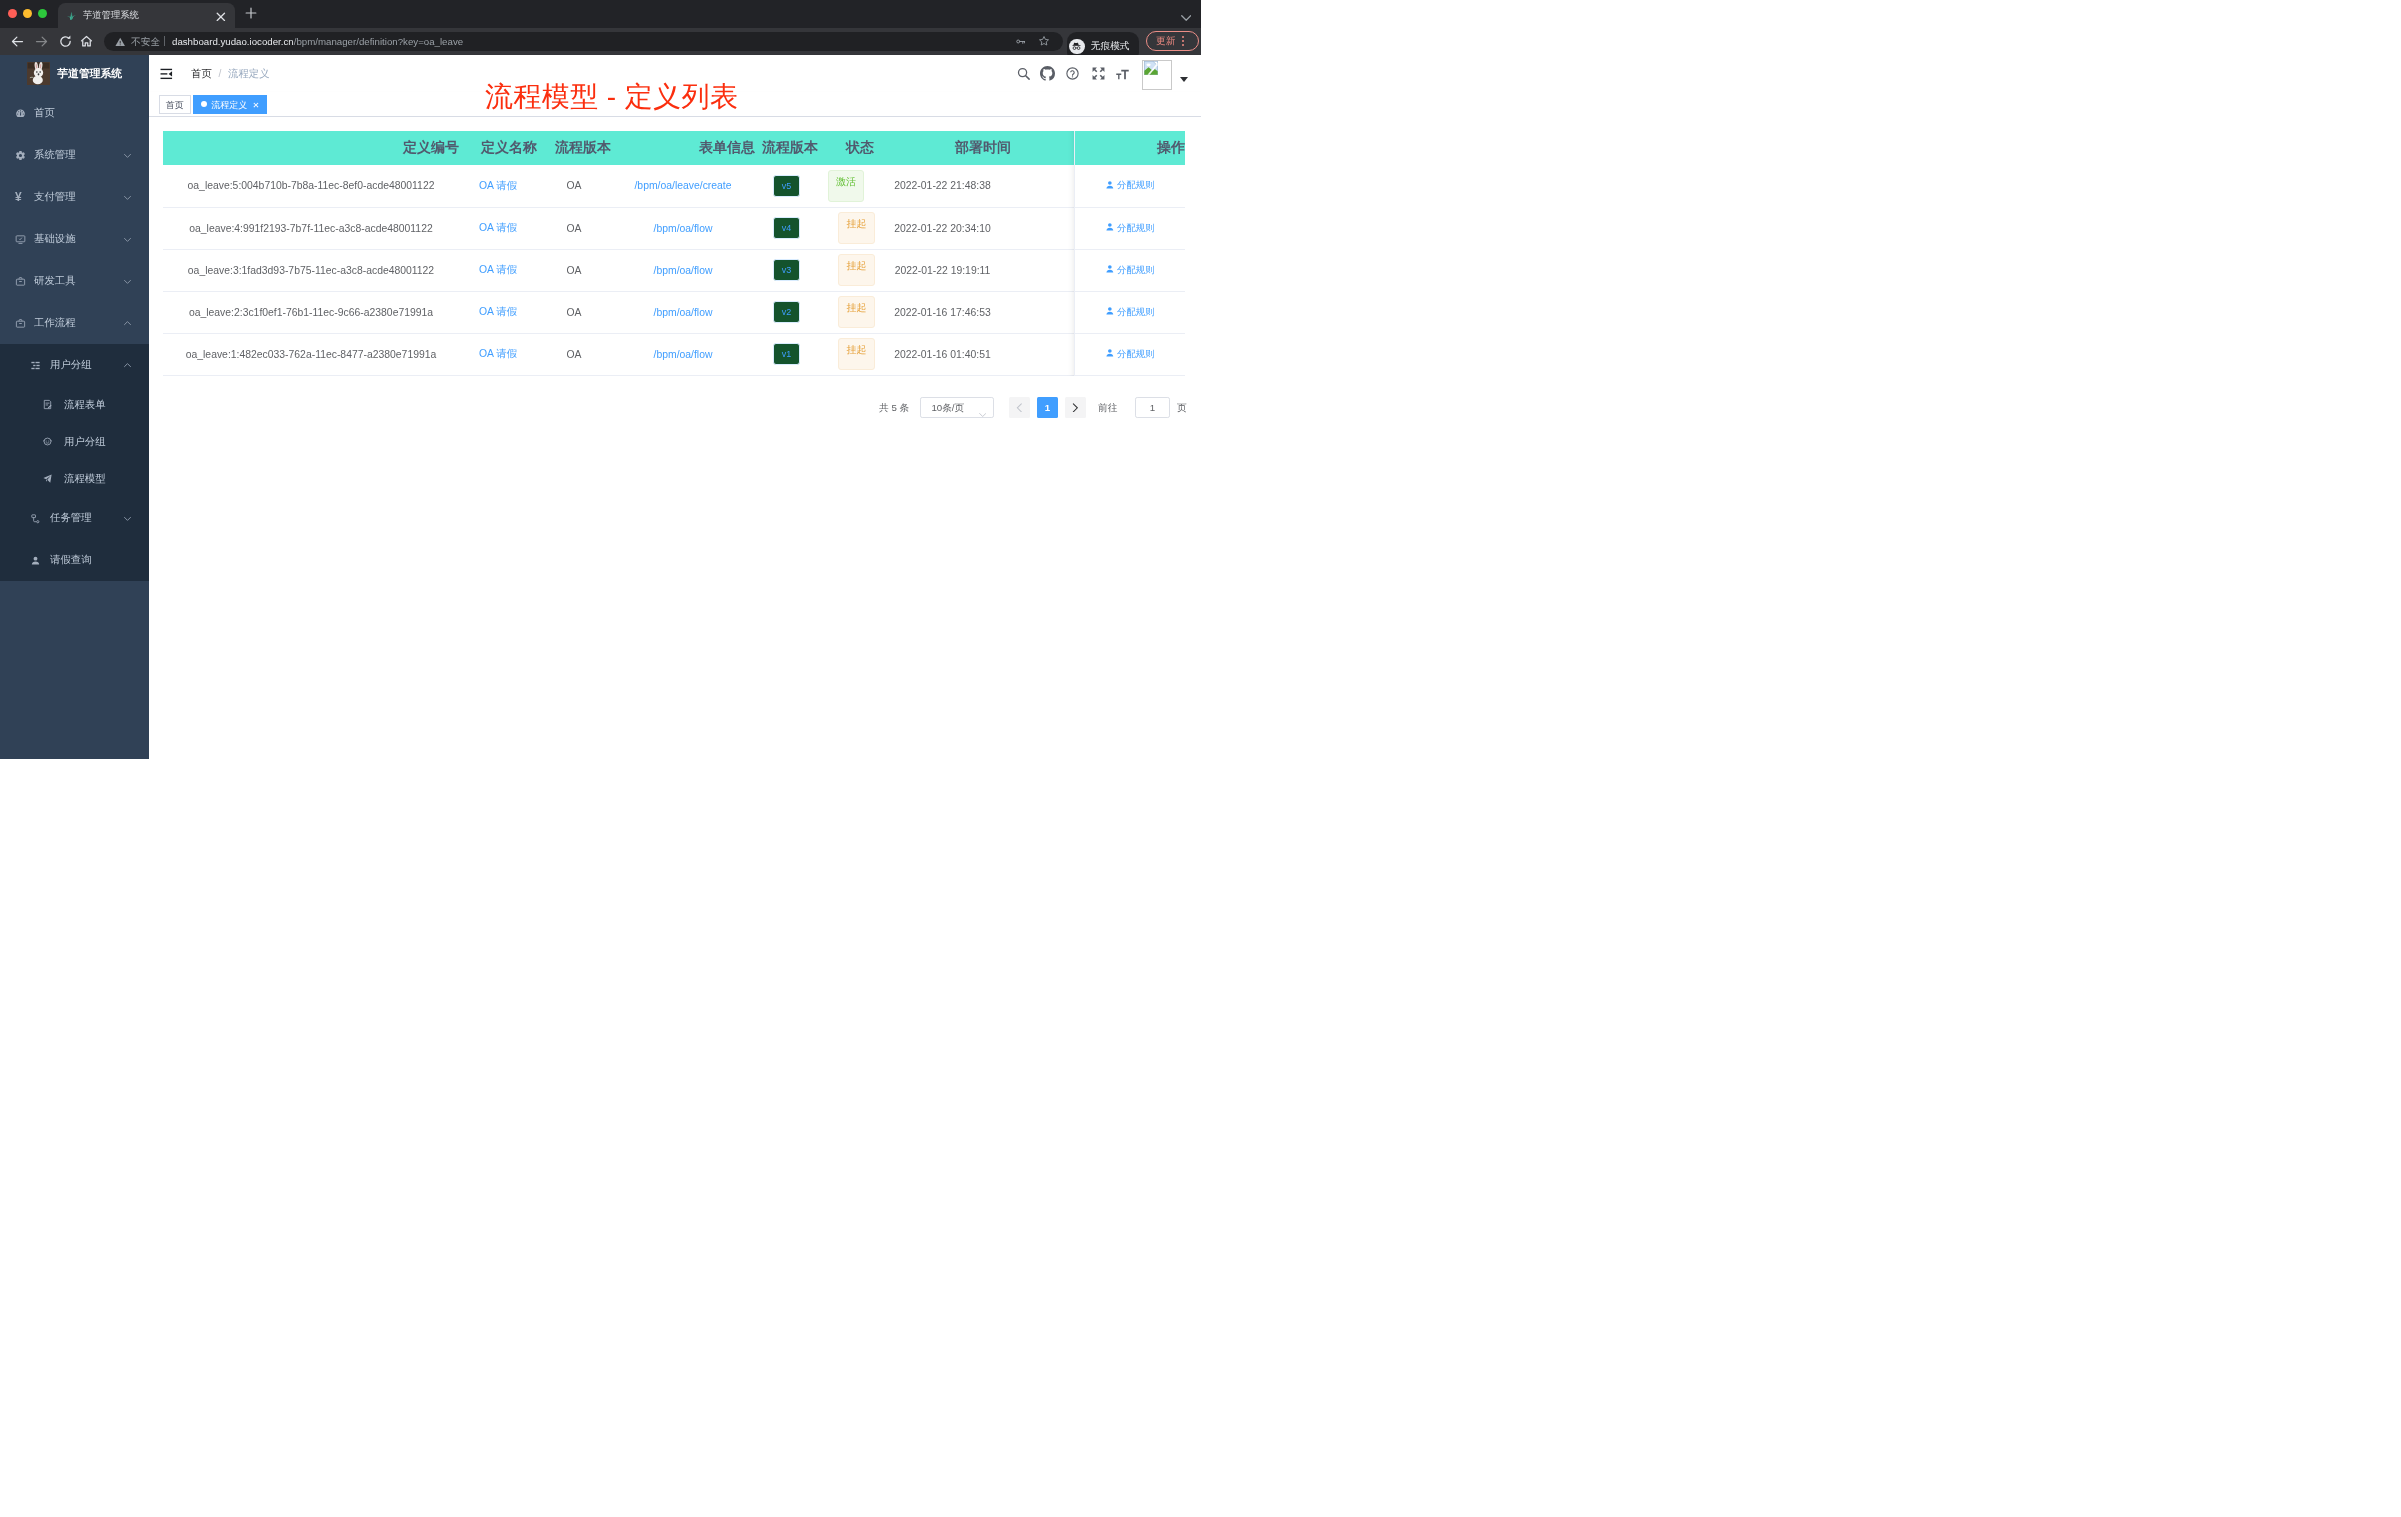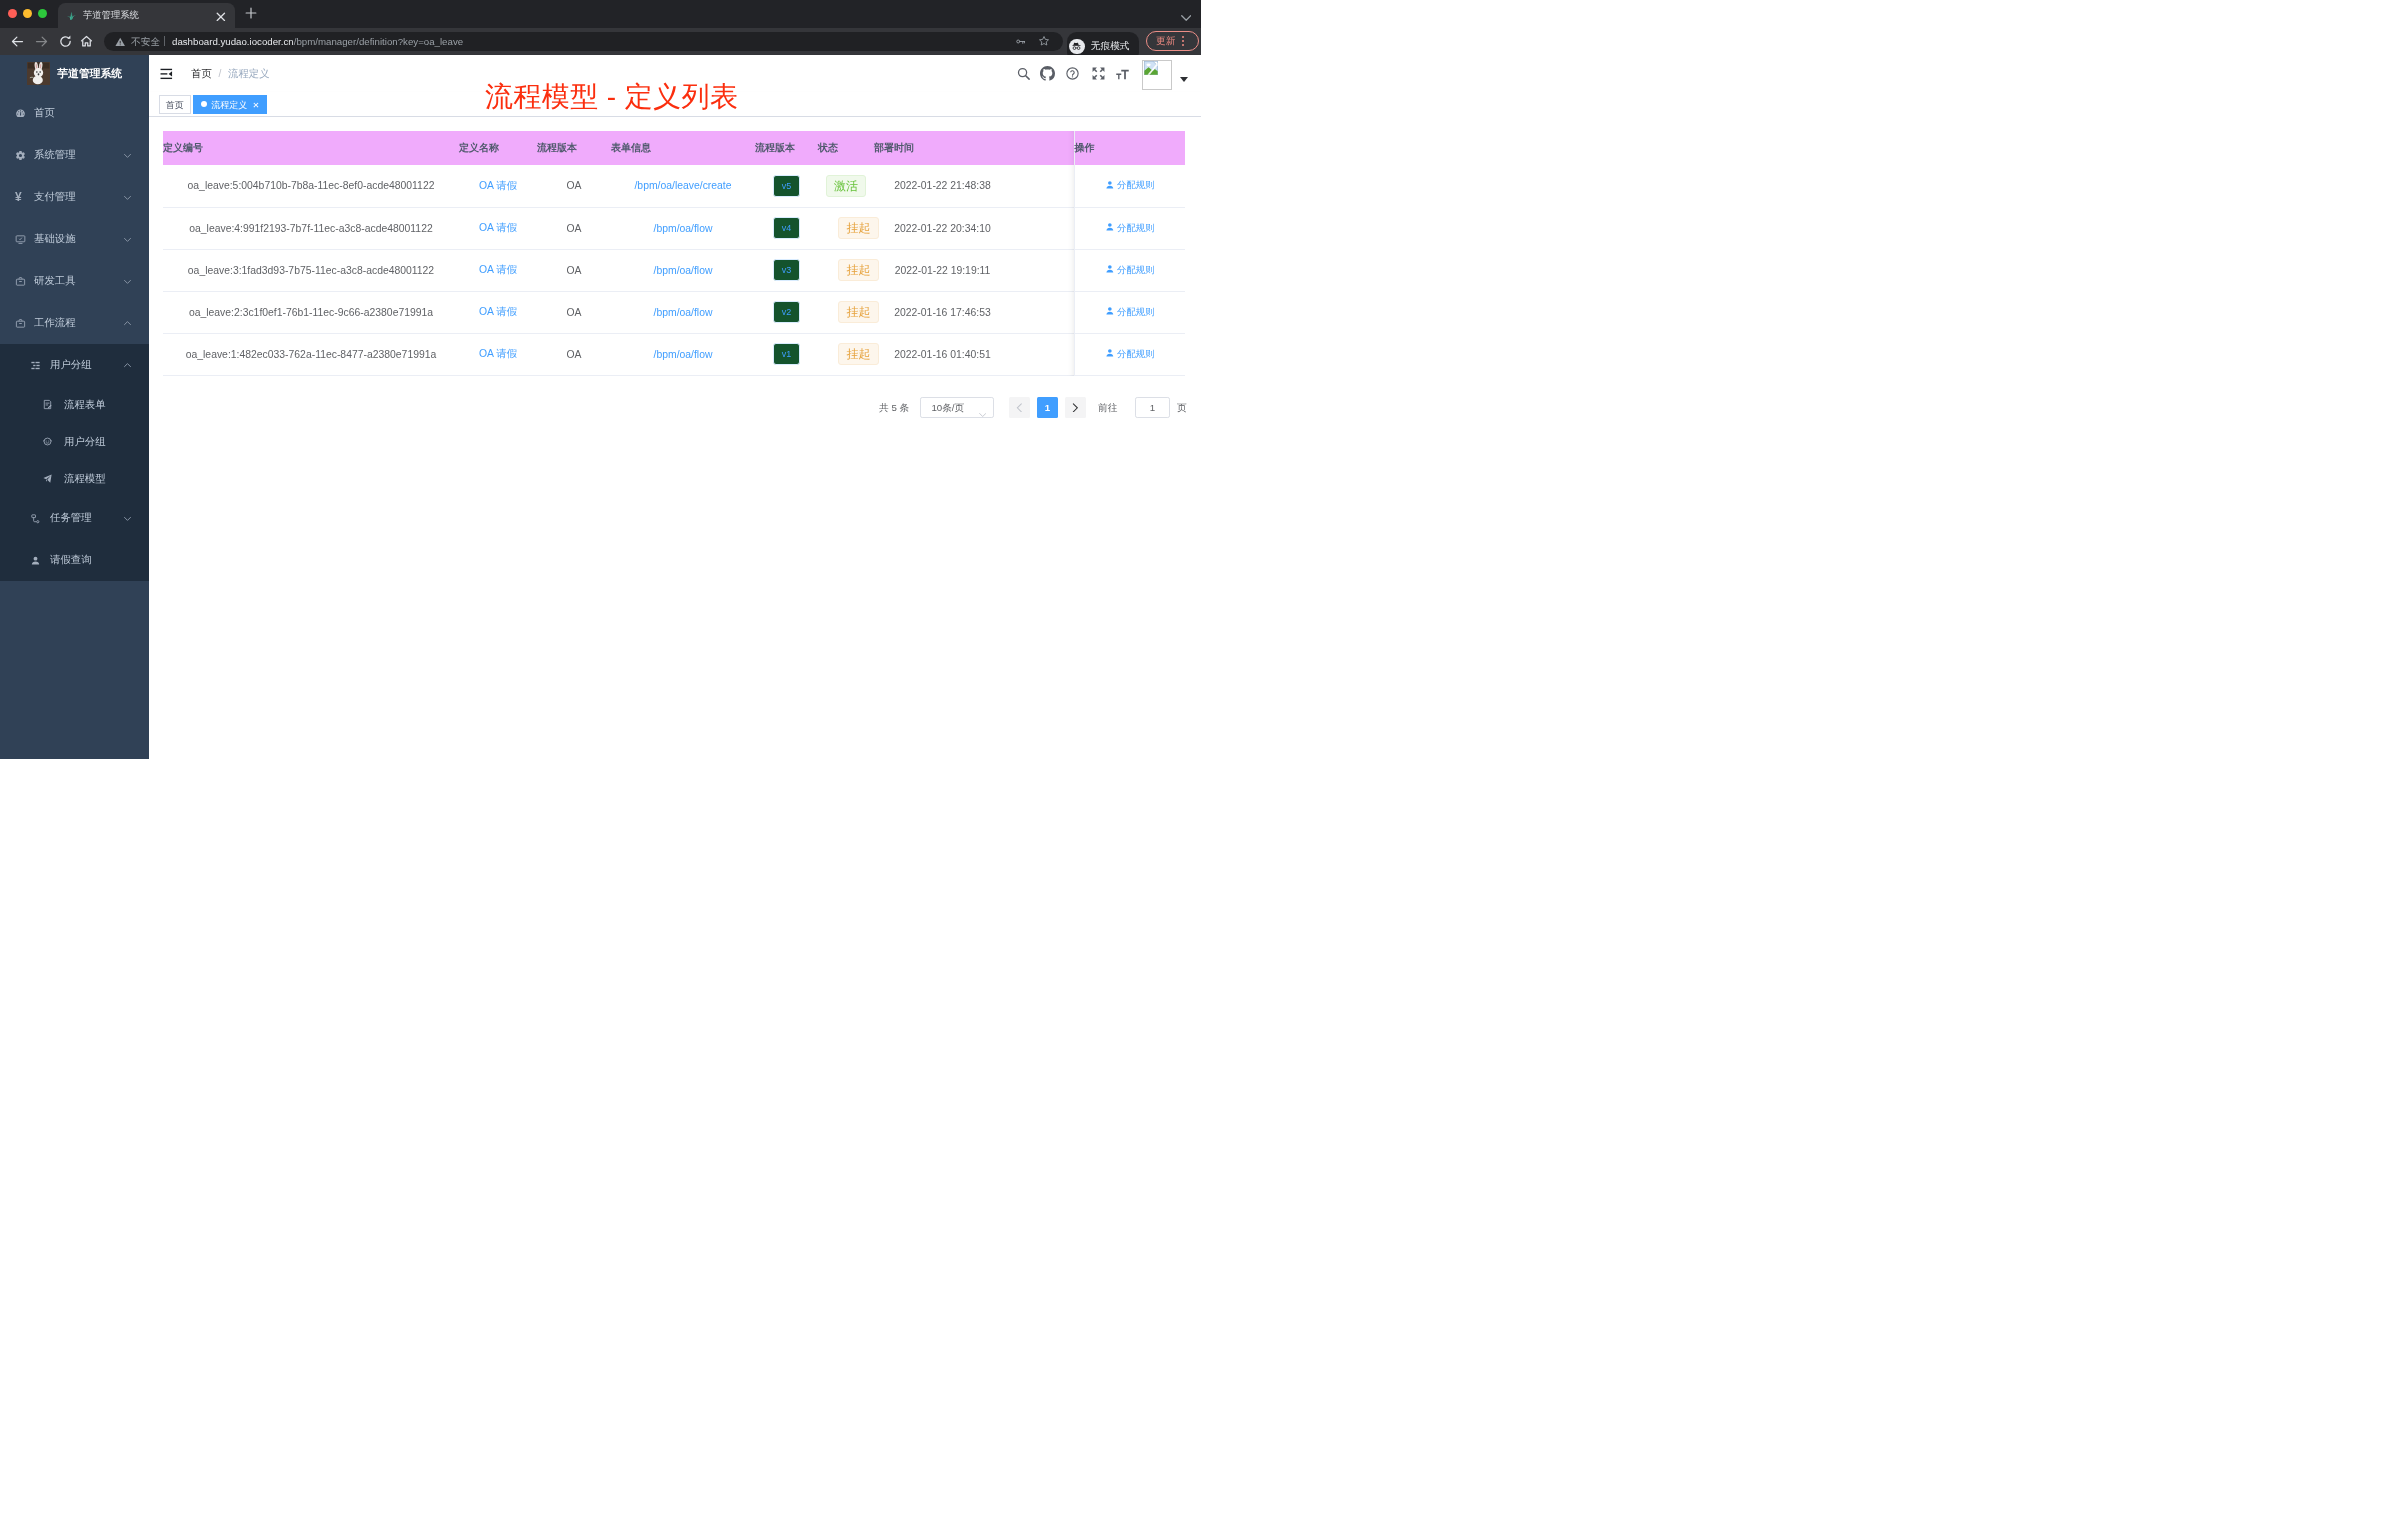--- a/index.html
+++ b/index.html
@@ -87,27 +87,27 @@
   .tag.first { left:9.7px; }
   .tag.active { left:44px; background:#409eff; border-color:#409eff; color:#fff; padding:0 6.7px; }
   .tag .dot { display:inline-block; width:6px; height:6px; border-radius:50%; background:#fff; margin-right:4.5px; position:relative; top:-0.7px; }
   .tag .tclose { display:inline-block; margin-left:5.2px; font-size:8.2px; }
 
   .content { position:absolute; left:0; top:62px; width:1052px; height:642px; background:#fff; }
   .tablewrap { position:absolute; left:14px; top:14px; width:1022px; }
   table { border-collapse:collapse; table-layout:fixed; width:1022px; }
   col.c1{width:296px;} col.c2{width:78px;} col.c3{width:74px;} col.c4{width:144px;}
   col.c5{width:63px;} col.c6{width:56px;} col.c7{width:137px;} col.c8{width:63px;} col.c9{width:111px;}
-  th { height:34px; background:#f0abfc; color:#515a6e; font-size:10px; font-weight:bold; text-align:left; }
+  th { height:34px; background:#5eead4; color:#515a6e; font-size:14px; font-weight:bold; text-align:right; }
   td { height:42px; border-bottom:0.7px solid #ebeef5; font-size:10.4px; color:#606266; text-align:center; white-space:nowrap; }
   th.opcol, td.opcol { border-left:0.7px solid #ebeef5; }
   .lnk { color:#409eff; cursor:pointer; }
   .vtag { display:inline-block; min-width:27px; height:22px; line-height:21px; padding:0 6.7px; font-size:9px;
           border-radius:3px; background:#14532d; border:0.7px solid #d9ecff; color:#409eff; }
-  .stag { display:inline-block; height:22px; line-height:21px; padding:0 7.4px; font-size:12px; border-radius:3px; }
+  .stag { display:inline-block; height:32px; line-height:21px; padding:0 7.4px; font-size:10px; border-radius:3px; }
   .stag.ok { background:#f0f9eb; border:0.7px solid #e1f3d8; color:#67c23a; }
   .stag.warn { background:#fdf6ec; border:0.7px solid #faecd8; color:#e6a23c;margin-left:20px; }
   .act { color:#409eff; font-size:9.3px; cursor:pointer; white-space:nowrap; }
   .act svg { vertical-align:-1.5px; margin-right:2.2px; }
   .fix-shadow { position:absolute; top:0; right:111px; width:7.4px; height:100%; pointer-events:none;
                 box-shadow:inset -5.2px 0 6px -5.2px rgba(0,0,0,.10); }
 
   .pager { position:absolute; left:14px; top:280px; width:1022px; height:21px; font-size:9.7px; color:#606266; }
   .pg-total { position:absolute; left:716px; top:0; line-height:21px; }
   .pg-select { position:absolute; left:757px; top:0; width:74px; height:21px; border:0.7px solid #dcdfe6; border-radius:2.2px;

